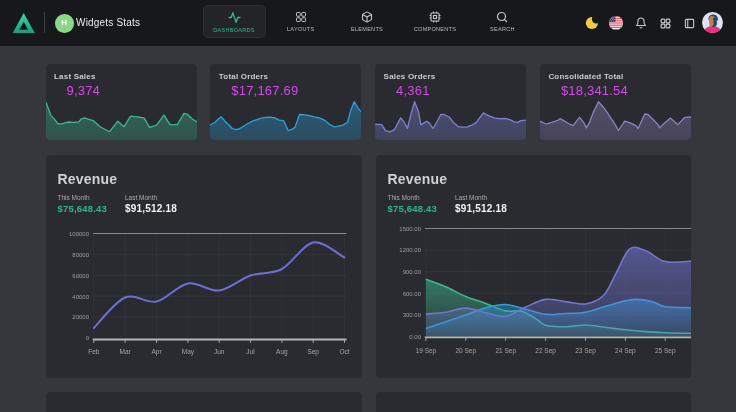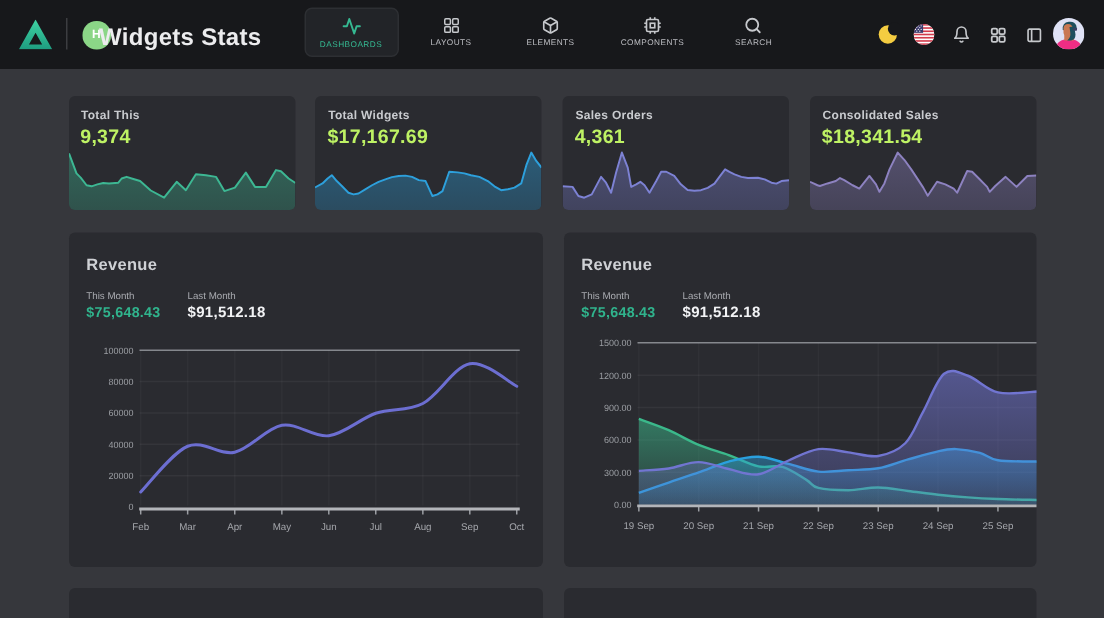--- a/index.html
+++ b/index.html
@@ -3,32 +3,32 @@
 *{margin:0;padding:0;box-sizing:border-box}
 html,body{width:736px;height:412px;overflow:hidden;background:#36373c;
   font-family:"Liberation Sans",sans-serif;}
 #app{position:relative;width:736px;height:412px}
 header{position:absolute;left:0;top:0;width:736px;height:45.5px;background:#17181b}
 .hdr-abs{position:absolute}
 .logo{left:11.5px;top:12.8px}
 .divider{left:43.5px;top:11.5px;width:1px;height:21.5px;background:#3c3d41}
 .hcircle{left:55px;top:14.3px;width:18.5px;height:18.5px;border-radius:50%;background:#8bd687;
   color:#fff;font-size:8px;font-weight:bold;text-align:center;line-height:18.5px}
-.brand{left:66px;top:17px;font-size:16px;font-weight:bold;color:#ececee;letter-spacing:.2px}
+.brand{left:76px;top:17px;font-size:10px;font-weight:normal;color:#ececee;letter-spacing:.2px}
 .tab{position:absolute;top:5px;width:70px;height:33px;display:flex;flex-direction:column;
   align-items:center;justify-content:center;gap:3px}
 .tab span{font-size:5.5px;letter-spacing:.3px;color:#bcbdc2}
 .tab.active{background:#222428;border:1px solid #2d2f33;border-radius:5px}
 .tab.active span{color:#35b992}
 .ricon{position:absolute;display:flex;align-items:center;justify-content:center}
 .card{position:absolute;background:#2a2b30;border-radius:4px;overflow:hidden}
 .ct{position:absolute;left:8.5px;top:8px;font-size:8px;font-weight:bold;color:#c9cbcf;letter-spacing:.2px}
-.cv{position:absolute;left:8px;top:18.5px;font-size:13px;font-weight:bold;color:#bef264;letter-spacing:.2px}
+.cv{position:absolute;left:21px;top:18.5px;font-size:13px;font-weight:normal;color:#d946ef;letter-spacing:.2px}
 .mini{position:absolute;left:0;bottom:0}
-.rtitle{position:absolute;left:12px;top:15.5px;font-size:11px;font-weight:bold;color:#cfd1d5;letter-spacing:.2px}
+.rtitle{position:absolute;left:12px;top:15.5px;font-size:14px;font-weight:bold;color:#cfd1d5;letter-spacing:.2px}
 .rlab{position:absolute;top:38.5px;font-size:6.5px;color:#a9abb0}
 .rval{position:absolute;top:48px;font-size:9.5px;font-weight:bold;letter-spacing:.2px}
 .big{position:absolute;left:0;top:70px}
 .ax{font-size:6px;fill:#9b9ea3}
 .ax2{font-size:6.5px;fill:#a4a6ab}
 </style></head><body>
 <div id="app">
     <header>
       <div class="hdr-abs logo"><svg width="23" height="20.5" viewBox="0 0 22 20">
           <defs>
@@ -158,35 +158,35 @@
             <path d="M15 18 L28 18 L28 30 L15 30 Z" fill="#c97852"></path>
             <path d="M13 16 Q12 6 21 5 Q29 4 31 10 L32 16 Q28 14 24 15 Q18 17 13 16 Z" fill="#1d4f5e"></path>
             <path d="M14 14 Q14 8 20 8 Q26 8 26 14 L26 19 Q26 24 20 24 Q14 24 14 19 Z" fill="#c97852"></path>
             <path d="M22 12 Q28 10 29 16 L30 22 Q30 29 24 30 L19 30 Q24 26 23 19 Z" fill="#1d4f5e"></path>
             <rect x="27" y="13" width="5" height="4" rx="1" fill="#3a3f63"></rect>
           </g>
         </svg>
       </div>
     </header>
     <div class="card" style="left:45.5px;top:64px;width:151px;height:76px">
-      <div class="ct">Total This</div>
+      <div class="ct">Last Sales</div>
       <div class="cv">9,374</div>
       <svg class="mini" width="151" height="44" viewBox="0 0 151 44">
         <defs>
           <linearGradient id="g1" x1="0" y1="0" x2="0" y2="1">
             <stop offset="0" stop-color="#3db793" stop-opacity="0.42"></stop>
             <stop offset="1" stop-color="#3db793" stop-opacity="0.28"></stop>
           </linearGradient>
         </defs>
         <polygon points="0.0,6.3 5.0,19.6 7.8,22.4 11.7,27.5 15.0,28.2 18.9,26.9 22.8,26.0 26.7,26.3 32.9,25.8 35.1,23.0 38.4,21.9 42.9,23.3 47.4,24.7 54.5,31.0 63.4,35.8 71.8,25.2 77.9,30.8 84.6,20.2 91.3,20.8 98.0,21.9 103.6,31.4 110.6,29.1 117.9,19.1 124.0,28.6 131.3,28.6 138.0,17.4 141.3,18.2 146.4,23.0 151.0,26.0 151.0,44.0 0.0,44.0" fill="url(#g1)"></polygon>
         <polyline points="0.0,6.3 5.0,19.6 7.8,22.4 11.7,27.5 15.0,28.2 18.9,26.9 22.8,26.0 26.7,26.3 32.9,25.8 35.1,23.0 38.4,21.9 42.9,23.3 47.4,24.7 54.5,31.0 63.4,35.8 71.8,25.2 77.9,30.8 84.6,20.2 91.3,20.8 98.0,21.9 103.6,31.4 110.6,29.1 117.9,19.1 124.0,28.6 131.3,28.6 138.0,17.4 141.3,18.2 146.4,23.0 151.0,26.0" fill="none" stroke="#3db793" stroke-width="1.3" stroke-linejoin="round"></polyline>
       </svg>
     </div>
     <div class="card" style="left:210.3px;top:64px;width:151px;height:76px">
-      <div class="ct">Total Widgets</div>
+      <div class="ct">Total Orders</div>
       <div class="cv">$17,167.69</div>
       <svg class="mini" width="151" height="44" viewBox="0 0 151 44">
         <defs>
           <linearGradient id="g2" x1="0" y1="0" x2="0" y2="1">
             <stop offset="0" stop-color="#2da0dc" stop-opacity="0.42"></stop>
             <stop offset="1" stop-color="#2da0dc" stop-opacity="0.28"></stop>
           </linearGradient>
         </defs>
         <polygon points="0.0,29.0 5.0,26.3 8.4,23.0 11.2,20.8 14.5,24.7 17.9,28.0 22.3,32.5 25.7,33.6 29.0,33.0 33.5,30.2 38.0,27.5 42.4,25.2 46.9,23.6 51.3,22.1 55.8,21.3 60.3,21.1 64.7,21.9 69.2,24.1 73.7,24.7 78.3,34.7 81.7,33.6 85.0,31.4 89.5,18.5 95.1,18.9 99.6,19.6 104.0,20.8 109.6,21.9 115.2,24.7 119.6,28.2 124.1,30.8 128.6,30.2 133.0,29.1 137.5,26.3 140.9,14.1 144.2,5.7 147.5,11.3 151.0,15.7 151.0,44.0 0.0,44.0" fill="url(#g2)"></polygon>
         <polyline points="0.0,29.0 5.0,26.3 8.4,23.0 11.2,20.8 14.5,24.7 17.9,28.0 22.3,32.5 25.7,33.6 29.0,33.0 33.5,30.2 38.0,27.5 42.4,25.2 46.9,23.6 51.3,22.1 55.8,21.3 60.3,21.1 64.7,21.9 69.2,24.1 73.7,24.7 78.3,34.7 81.7,33.6 85.0,31.4 89.5,18.5 95.1,18.9 99.6,19.6 104.0,20.8 109.6,21.9 115.2,24.7 119.6,28.2 124.1,30.8 128.6,30.2 133.0,29.1 137.5,26.3 140.9,14.1 144.2,5.7 147.5,11.3 151.0,15.7" fill="none" stroke="#2da0dc" stroke-width="1.3" stroke-linejoin="round"></polyline>
@@ -200,21 +200,21 @@
           <linearGradient id="g3" x1="0" y1="0" x2="0" y2="1">
             <stop offset="0" stop-color="#7d82d4" stop-opacity="0.42"></stop>
             <stop offset="1" stop-color="#7d82d4" stop-opacity="0.28"></stop>
           </linearGradient>
         </defs>
         <polygon points="0.0,28.2 6.7,28.6 10.6,34.7 14.5,35.8 19.5,33.6 25.7,21.9 29.0,25.8 32.4,32.5 35.7,19.1 39.6,5.7 43.5,15.7 45.8,28.6 49.1,26.9 51.9,25.2 54.7,27.5 58.0,32.5 62.5,24.7 65.8,18.5 69.2,18.5 74.5,21.3 78.9,26.9 83.4,30.7 87.9,31.2 92.3,30.8 96.8,29.2 101.3,26.4 104.6,21.9 108.4,16.9 111.3,18.6 114.7,20.2 119.2,21.9 123.6,22.7 130.3,22.5 134.8,23.6 139.3,25.8 142.6,26.4 146.0,24.7 151.0,24.1 151.0,44.0 0.0,44.0" fill="url(#g3)"></polygon>
         <polyline points="0.0,28.2 6.7,28.6 10.6,34.7 14.5,35.8 19.5,33.6 25.7,21.9 29.0,25.8 32.4,32.5 35.7,19.1 39.6,5.7 43.5,15.7 45.8,28.6 49.1,26.9 51.9,25.2 54.7,27.5 58.0,32.5 62.5,24.7 65.8,18.5 69.2,18.5 74.5,21.3 78.9,26.9 83.4,30.7 87.9,31.2 92.3,30.8 96.8,29.2 101.3,26.4 104.6,21.9 108.4,16.9 111.3,18.6 114.7,20.2 119.2,21.9 123.6,22.7 130.3,22.5 134.8,23.6 139.3,25.8 142.6,26.4 146.0,24.7 151.0,24.1" fill="none" stroke="#7d82d4" stroke-width="1.3" stroke-linejoin="round"></polyline>
       </svg>
     </div>
     <div class="card" style="left:539.9px;top:64px;width:151px;height:76px">
-      <div class="ct">Consolidated Sales</div>
+      <div class="ct">Consolidated Total</div>
       <div class="cv">$18,341.54</div>
       <svg class="mini" width="151" height="44" viewBox="0 0 151 44">
         <defs>
           <linearGradient id="g4" x1="0" y1="0" x2="0" y2="1">
             <stop offset="0" stop-color="#8d82c0" stop-opacity="0.42"></stop>
             <stop offset="1" stop-color="#8d82c0" stop-opacity="0.28"></stop>
           </linearGradient>
         </defs>
         <polygon points="0.0,25.2 5.0,27.5 6.6,28.0 11.7,26.3 17.2,24.7 20.0,22.7 22.8,24.1 28.4,27.5 32.9,29.7 39.6,21.3 44.0,26.9 46.3,31.9 49.6,26.3 53.0,16.9 58.5,5.7 63.0,10.7 67.5,16.9 71.9,23.6 75.5,29.1 78.5,34.5 84.7,25.2 90.2,26.9 95.8,29.7 98.1,32.5 104.8,18.0 108.1,18.5 112.6,23.0 118.1,28.6 119.8,31.9 123.5,28.0 130.4,21.9 137.7,28.6 144.9,21.3 151.0,21.0 151.0,44.0 0.0,44.0" fill="url(#g4)"></polygon>
         <polyline points="0.0,25.2 5.0,27.5 6.6,28.0 11.7,26.3 17.2,24.7 20.0,22.7 22.8,24.1 28.4,27.5 32.9,29.7 39.6,21.3 44.0,26.9 46.3,31.9 49.6,26.3 53.0,16.9 58.5,5.7 63.0,10.7 67.5,16.9 71.9,23.6 75.5,29.1 78.5,34.5 84.7,25.2 90.2,26.9 95.8,29.7 98.1,32.5 104.8,18.0 108.1,18.5 112.6,23.0 118.1,28.6 119.8,31.9 123.5,28.0 130.4,21.9 137.7,28.6 144.9,21.3 151.0,21.0" fill="none" stroke="#8d82c0" stroke-width="1.3" stroke-linejoin="round"></polyline>

